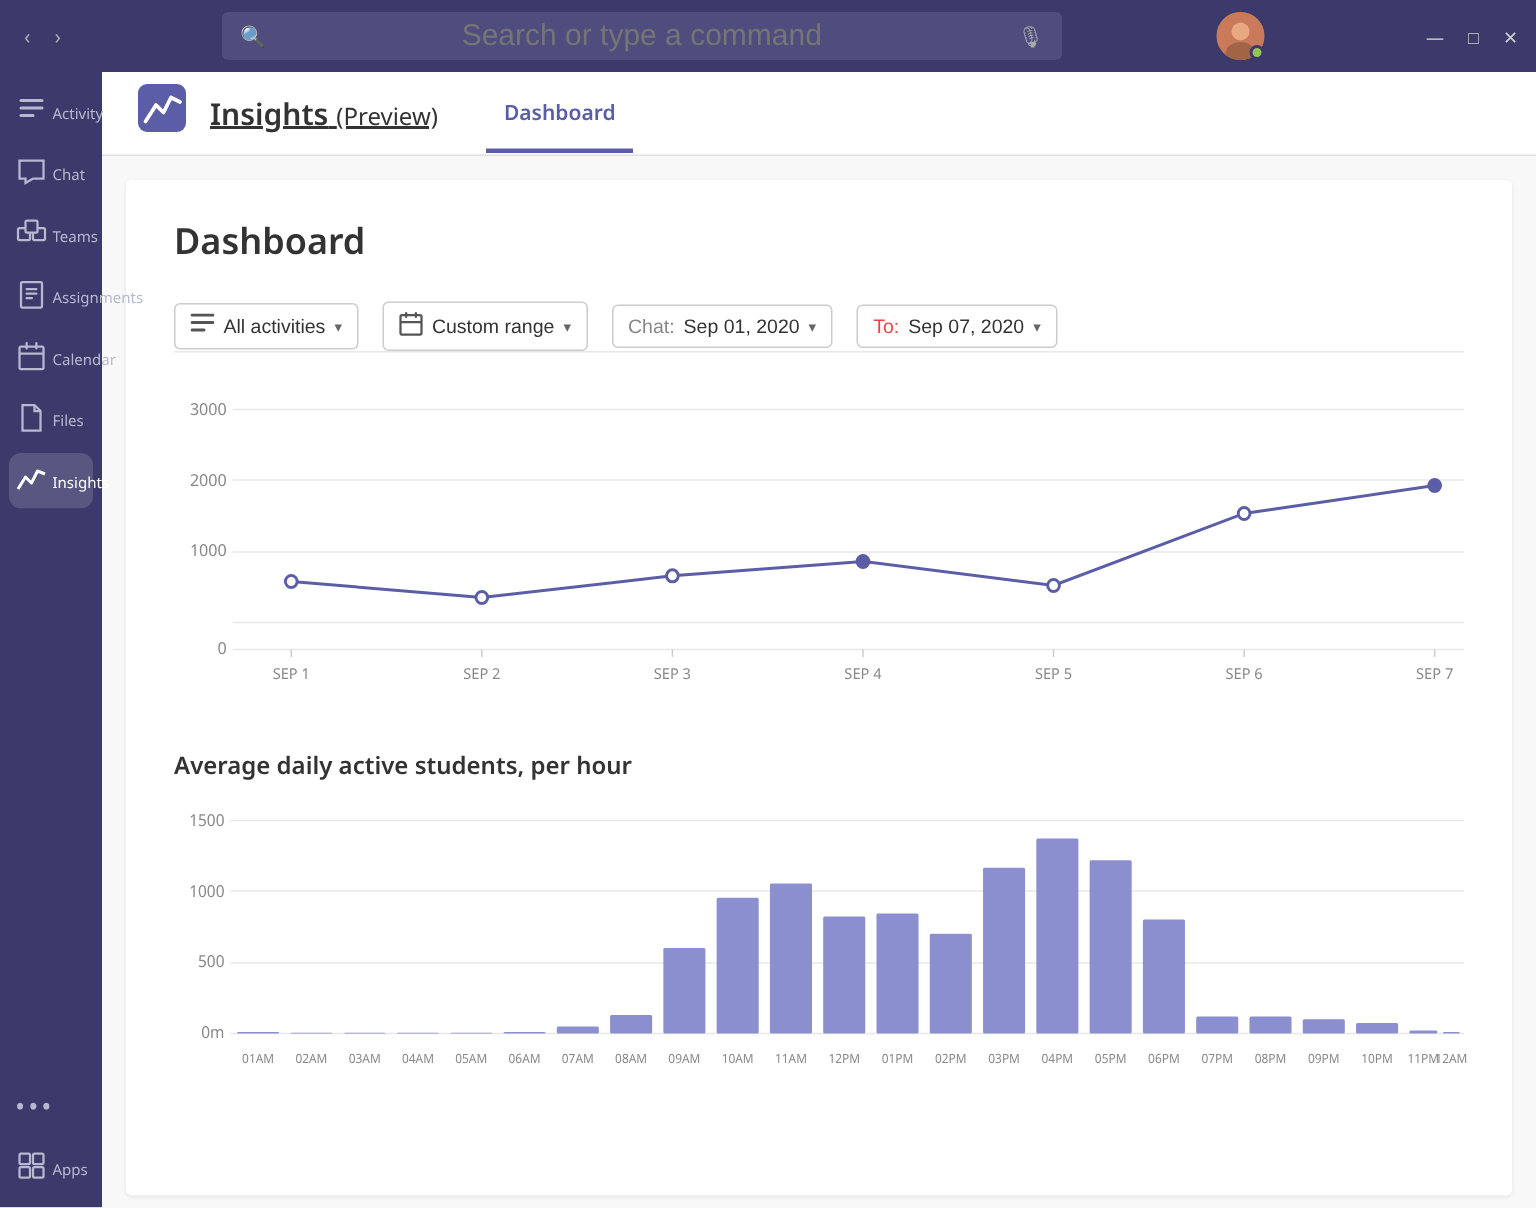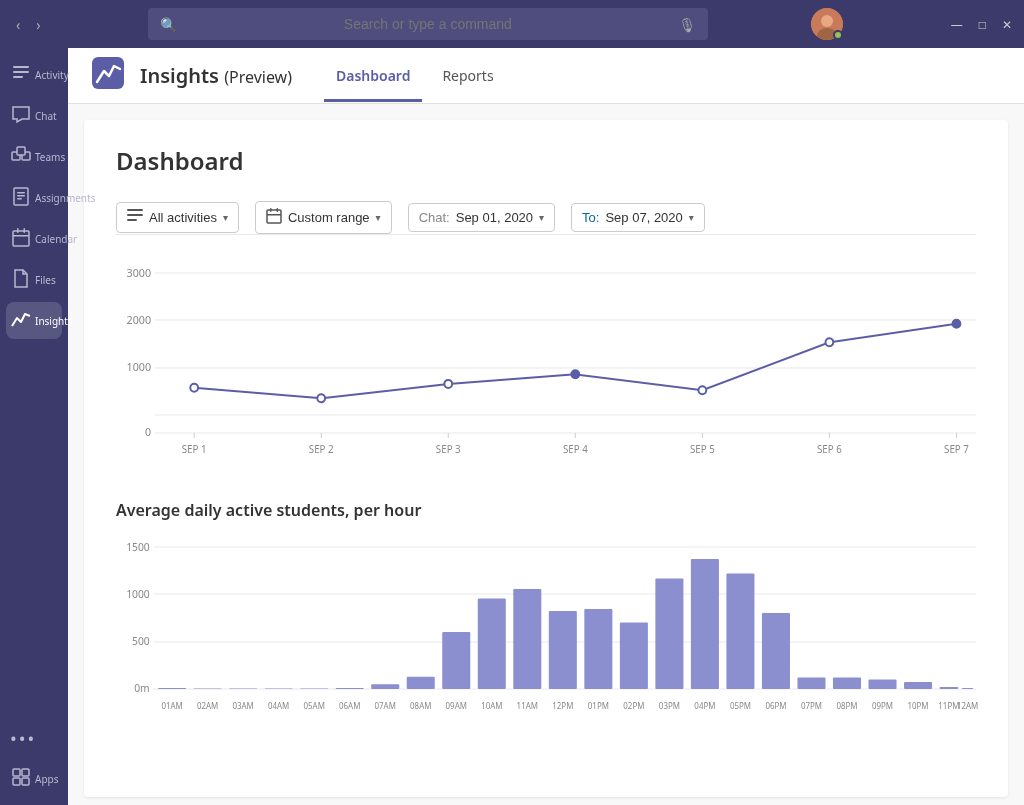--- a/index.html
+++ b/index.html
@@ -32,21 +32,21 @@
       align-items: center;
       padding: 0 12px;
       height: 32px;
       gap: 8px;
     }
     .search-bar input {
       background: transparent;
       border: none;
       outline: none;
       color: #5eead4;
-      font-size: 14px;
+      font-size: 20px;
       flex: 1;
       text-align: center;
     }
     .search-icon { color: #aaa; font-size: 14px; }
     .mic-icon { color: #aaa; font-size: 14px; }
     .window-controls { display: flex; gap: 16px; margin-left: auto; }
     .window-btn { color: #ccc; font-size: 12px; cursor: pointer; }
     .avatar-wrap { position: relative; margin-right: 4px; }
     .avatar { width: 32px; height: 32px; border-radius: 50%; background: #c97a5a; display: flex; align-items: center; justify-content: center; overflow: hidden; }
     .avatar-dot { position: absolute; bottom: 0; right: 0; width: 10px; height: 10px; border-radius: 50%; background: #92c353; border: 2px solid #3b3a6b; }
@@ -90,21 +90,21 @@
       background: #fff;
       border-bottom: 1px solid #e0e0e0;
       padding: 0 24px;
       height: 56px;
       display: flex;
       align-items: center;
       gap: 16px;
       flex-shrink: 0;
     }
     .app-logo { font-size: 22px; color: #5b5ea6; }
-    .app-title { font-size: 20px; font-weight: 600; color: #333; }
+    .app-title { font-size: 20px; font-weight: 600; color: #333; text-decoration: underline; }
     .app-title-preview { font-size: 16px; font-weight: 400; color: #333; }
     .app-tabs { display: flex; gap: 8px; margin-left: 16px; }
     .app-tab {
       padding: 16px 12px 14px;
       font-size: 14px;
       color: #555;
       cursor: pointer;
       border-bottom: 3px solid transparent;
       margin-bottom: -1px;
     }
@@ -307,21 +307,20 @@
     <div class="app-header">
       <div class="app-logo">
         <svg width="32" height="32" viewBox="0 0 32 32">
             <rect width="32" height="32" rx="6" fill="#5b5ea6"></rect>
             <polyline points="5,25 12,14 17,19 22,9 28,12" stroke="#fff" stroke-width="2.5" fill="none" stroke-linejoin="round" stroke-linecap="round"></polyline>
           </svg>
       </div>
       <span class="app-title"><span>Insights</span> <span class="app-title-preview">(Preview)</span></span>
       <div class="app-tabs">
         <div class="app-tab active">Dashboard</div>
-        <div class="app-tab">Reports</div>
       </div>
     </div>
 
     <div class="page-content">
       <div class="dashboard-container">
 
         <div class="dashboard-title">Dashboard</div>
 
         <div class="filter-bar">
           <button class="filter-btn">
@@ -346,21 +345,21 @@
             </span>
             <span>Custom range</span>
             <span class="chevron">▾</span>
           </button>
           <button class="filter-btn">
             <span style="color:#888">Chat:</span>
             <span>Sep 01, 2020</span>
             <span class="chevron">▾</span>
           </button>
           <button class="filter-btn">
-            <span style="color:#0369a1">To:</span>
+            <span style="color:#ef4444">To:</span>
             <span>Sep 07, 2020</span>
             <span class="chevron">▾</span>
           </button>
         </div>
 
         <div class="chart-section">
           <div class="line-chart-container">
             <svg class="chart-svg" viewBox="0 0 880 200" preserveAspectRatio="none" style="overflow:visible">
 
               <line x1="40" y1="10" x2="880" y2="10" stroke="#e8e8e8" stroke-width="1"></line>

